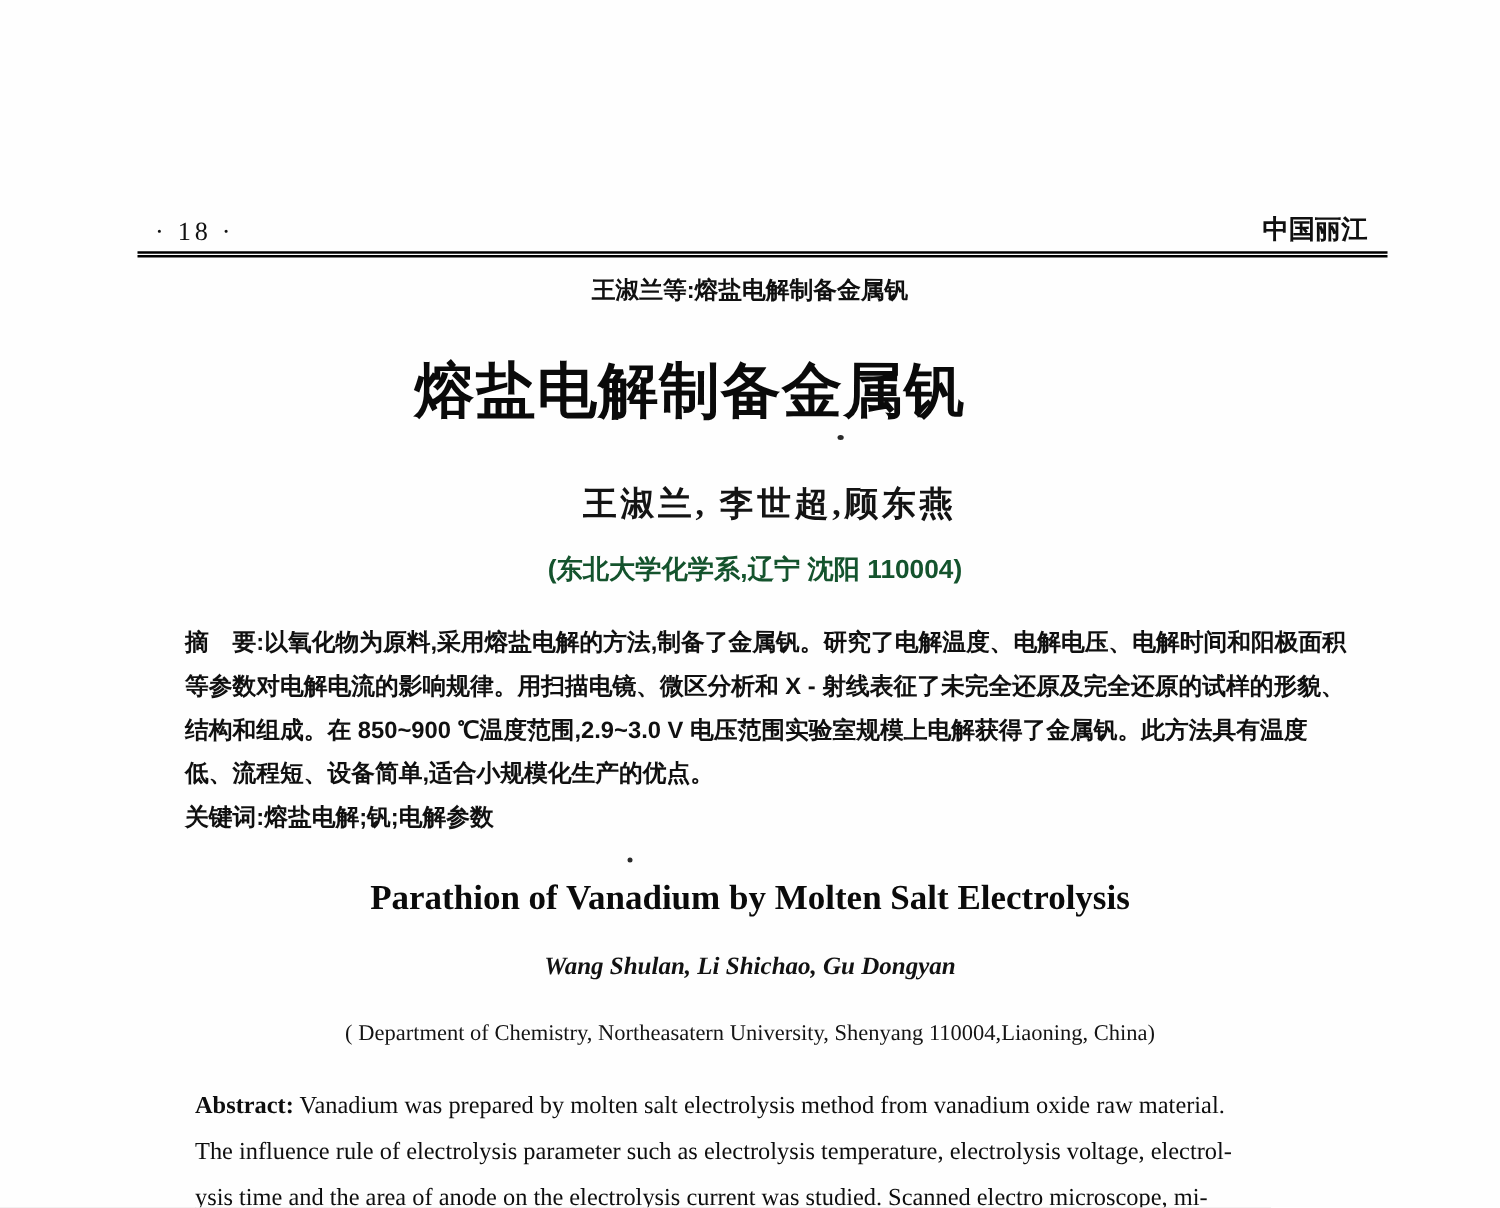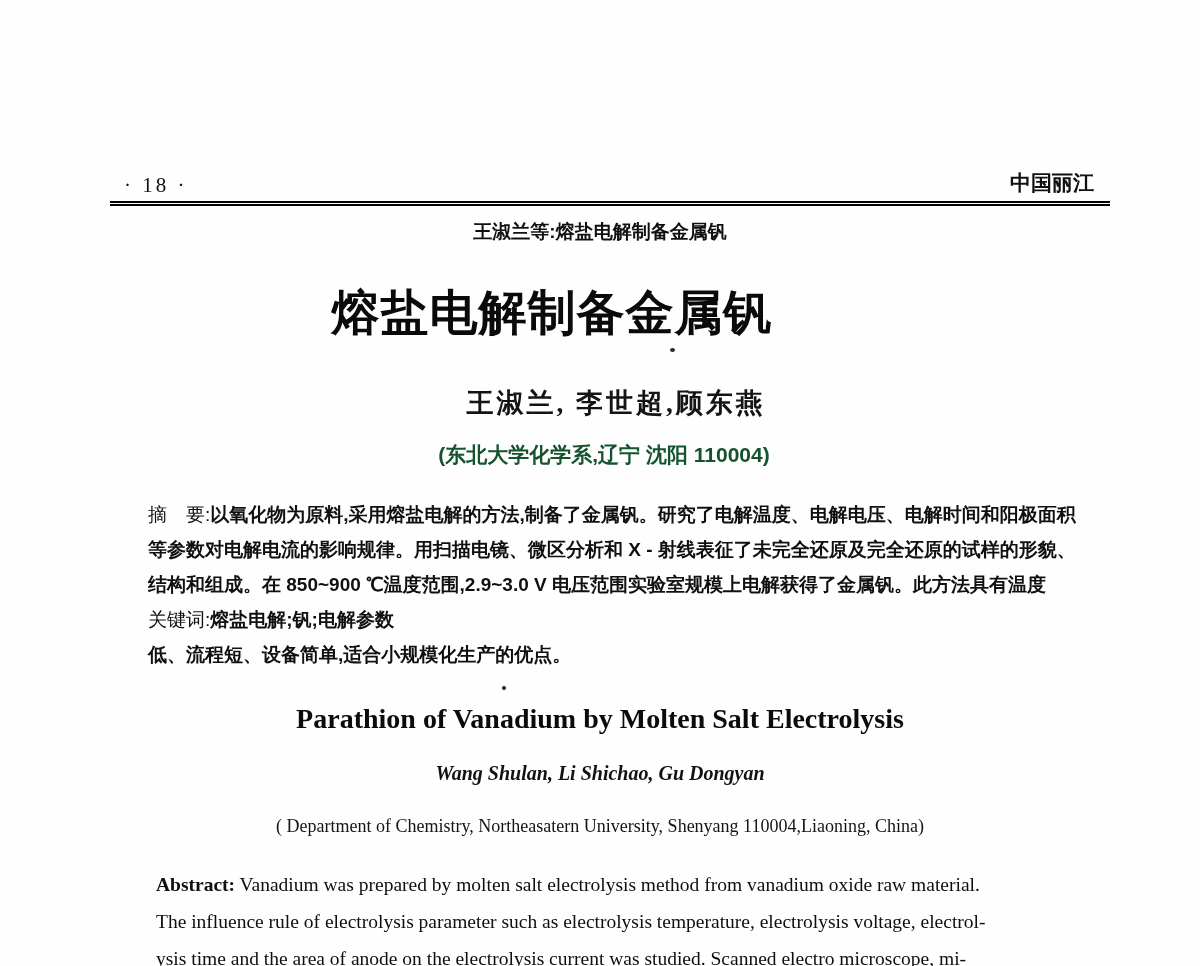--- a/index.html
+++ b/index.html
@@ -55,21 +55,21 @@
     font-family: "Liberation Sans", sans-serif;
     font-weight: 600; font-size: 21px; color: #14532d;
   }
   
   .abs-zh {
     position: absolute; left: 148px; top: 497px; width: 962px;
     font-family: "Liberation Sans", sans-serif;
     font-weight: 600; font-size: 19px; line-height: 35px; color: #101010;
   }
   .abs-zh .line { white-space: nowrap; }
-  .abs-zh b { font-weight: 400; margin-top: 21px; }
+  .abs-zh b { font-weight: 700; margin-top: 21px; }
   
   .title-en {
     position: absolute; left: 0; top: 703px; width: 1200px;
     text-align: center;
     font-family: "Liberation Serif", serif;
     font-weight: 700; font-size: 28px; color: #0b0b0b;
   }
   .authors-en {
     position: absolute; left: 0; top: 762px; width: 1200px;
     text-align: center;
@@ -108,24 +108,24 @@
   <div class="speck speck-1"></div>
   <div class="authors-zh">王淑兰, 李世超,顾东燕</div>
   <div class="affil-zh">(东北大学化学系,辽宁 沈阳 110004)</div>
 
   <div class="abs-zh">
     <div class="line">
       <b>摘　要:</b><span>以氧化物为原料,采用熔盐电解的方法,制备了金属钒。研究了电解温度、电解电压、电解时间和阳极面积</span>
     </div>
     <div class="line">等参数对电解电流的影响规律。用扫描电镜、微区分析和 X - 射线表征了未完全还原及完全还原的试样的形貌、</div>
     <div class="line">结构和组成。在 850~900 ℃温度范围,2.9~3.0 V 电压范围实验室规模上电解获得了金属钒。此方法具有温度</div>
+    <div class="line">低、流程短、设备简单,适合小规模化生产的优点。</div>
     <div class="line">
       <b>关键词:</b><span>熔盐电解;钒;电解参数</span>
     </div>
-    <div class="line">低、流程短、设备简单,适合小规模化生产的优点。</div>
   </div>
 
   <div class="speck speck-2"></div>
 
   <div class="title-en">Parathion of Vanadium by Molten Salt Electrolysis</div>
   <div class="authors-en">Wang Shulan, Li Shichao, Gu Dongyan</div>
   <div class="affil-en">( Department of Chemistry, Northeasatern University, Shenyang 110004,Liaoning, China)</div>
 
   <div class="abs-en">
     <div class="line">

